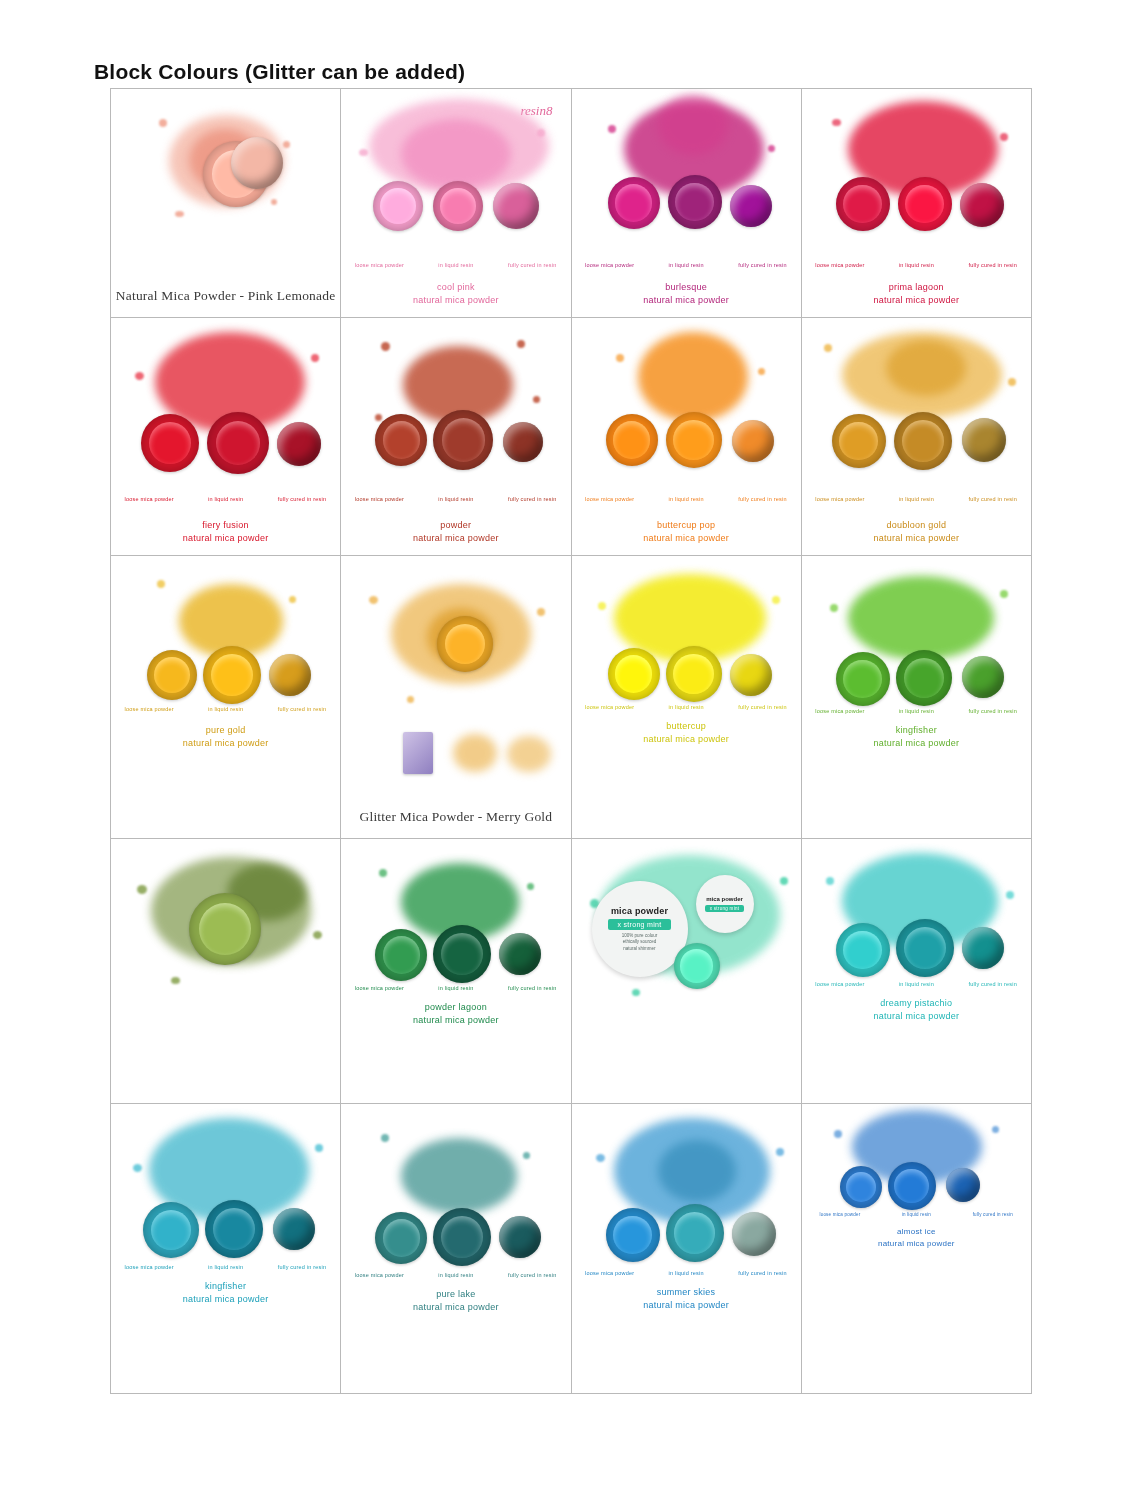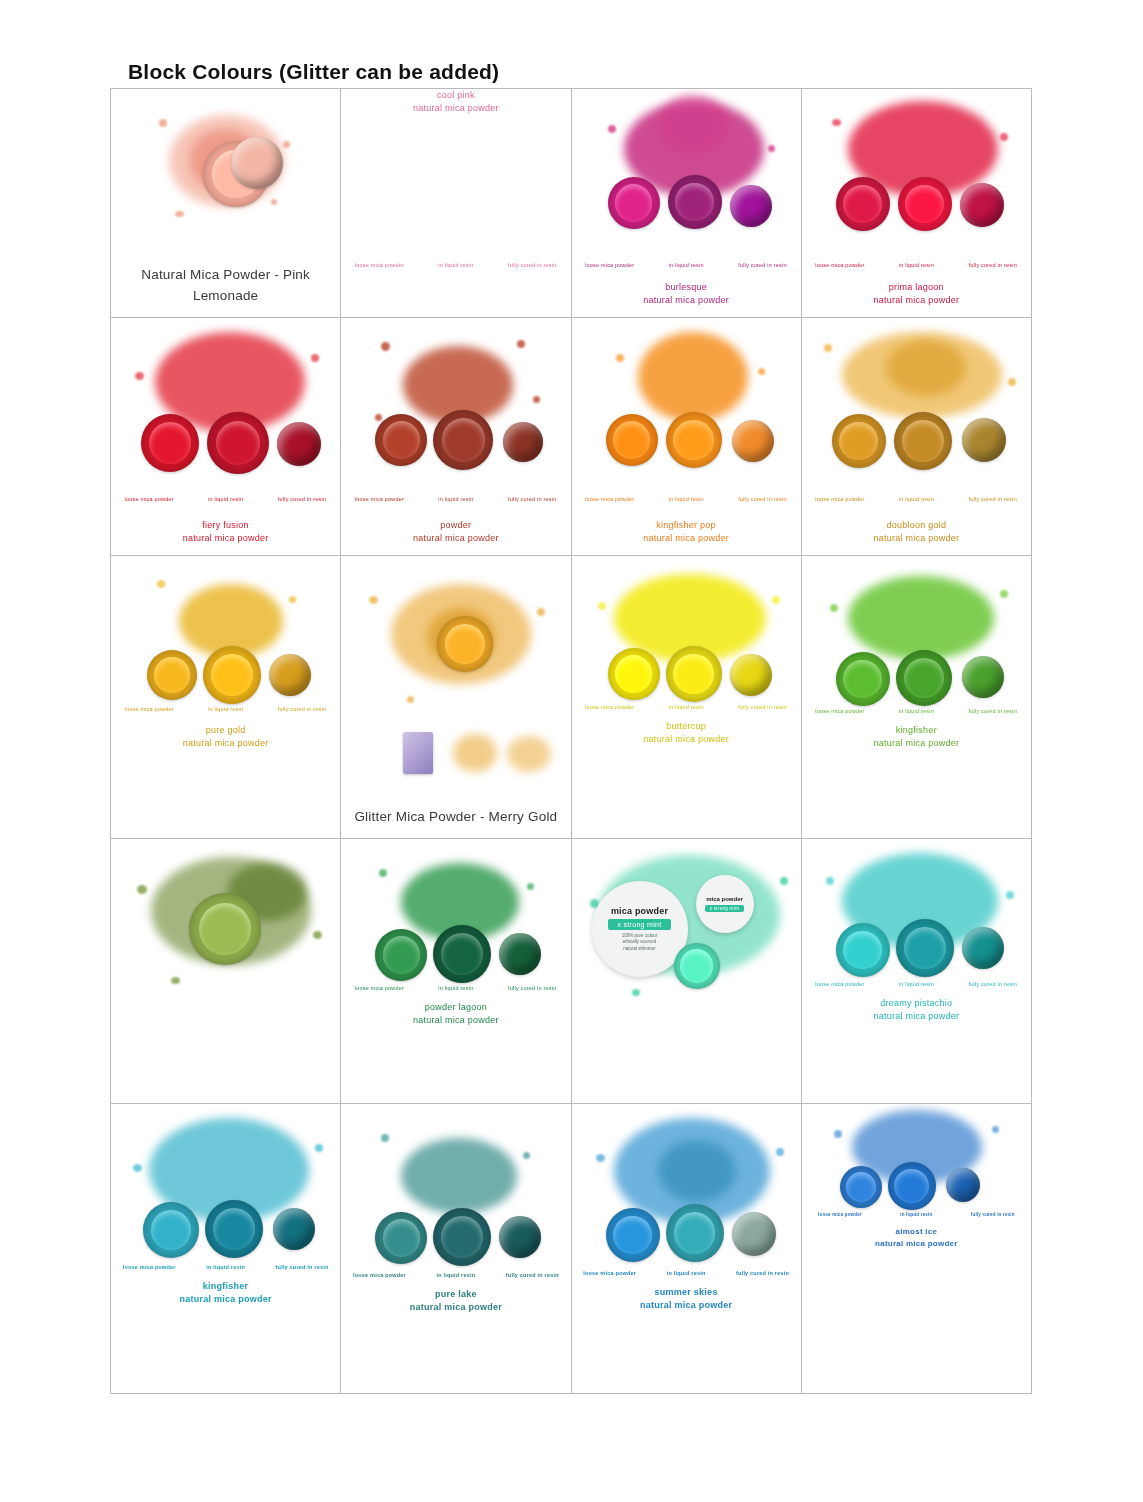--- a/index.html
+++ b/index.html
@@ -10,21 +10,21 @@
   body {
     width: 1143px;
     height: 1502px;
     font-family: "Liberation Sans", sans-serif;
     color: #222;
     position: relative;
     overflow: hidden;
   }
   .page-title {
     position: absolute;
-    left: 128px;
+    left: 94px;
     top: 46px;
     font-size: 21px;
     color: #111;
     letter-spacing: 0.2px;
   }
   .grid {
     position: absolute;
     left: 110px;
     top: 88px;
     width: 922px;
@@ -39,21 +39,21 @@
     border-bottom: 1px solid #b9b9b9;
     box-sizing: border-box;
     position: relative;
     overflow: hidden;
     background: #fff;
   }
   .r1 .cell { height: 229px; }
   .r2 .cell { height: 238px; }
   .r3 .cell { height: 283px; }
   .r4 .cell { height: 265px; }
-  .r5 .cell { height: 290px; font-weight: bold; }
+  .r5 .cell { height: 290px; }
 
   .row { display: contents; }
 
   .tile {
     position: absolute;
     inset: 0;
     display: flex;
     flex-direction: column;
     align-items: center;
     justify-content: flex-start;
@@ -109,21 +109,21 @@
   .sublabels span { width: 56px; }
   .caption {
     text-align: center;
     font-size: 9px;
     line-height: 1.45;
     letter-spacing: 0.25px;
     padding-bottom: 10px;
   }
   .caption .nm { display: block; }
   .serif-caption {
-    font-family: Liberation Sans, sans-serif;
+    font-family: Liberation Serif, serif;
     font-size: 13.5px;
     color: #3a3a3a;
     line-height: 1.55;
     letter-spacing: 0.2px;
   }
   .brandmark {
     position: absolute;
     font-family: "Liberation Serif", serif;
     font-style: italic;
     font-size: 13px;
@@ -179,20 +179,30 @@
           <div class="bead" style="left:120px;top:48px;width:52px;height:52px;background:#f3b7a6"></div>
         </div>
         <div class="caption serif-caption">
           <span>Natural Mica Powder - Pink Lemonade</span>
         </div>
       </div>
     </div>
 
     <div class="cell">
       <div class="tile">
+        <div class="art">
+          <div class="brandmark" style="right:18px;top:14px;color:#e2679b">resin8</div>
+          <div class="splash" style="left:28px;top:10px;width:180px;height:95px;background:#f6a9cd;opacity:.75"></div>
+          <div class="splash" style="left:60px;top:30px;width:110px;height:70px;background:#f291c2;opacity:.8"></div>
+          <div class="speck" style="left:18px;top:60px;width:9px;height:7px;background:#f6a9cd"></div>
+          <div class="speck" style="left:196px;top:40px;width:8px;height:8px;background:#f6a9cd"></div>
+          <div class="jar" style="left:32px;top:92px;width:50px;height:50px;background:#ef9ac6"></div>
+          <div class="jar" style="left:92px;top:92px;width:50px;height:50px;background:#dd6f9d"></div>
+          <div class="bead" style="left:152px;top:94px;width:46px;height:46px;background:#d9609a"></div>
+        </div>
         <div class="sublabels" style="bottom:48px;color:#e2679b">
           <span>loose mica powder</span>
           <span>in liquid resin</span>
           <span>fully cured in resin</span>
         </div>
         <div class="caption" style="color:#e2679b">
           <span class="nm">cool pink</span>
           <span class="nm">natural mica powder</span>
         </div>
       </div>
@@ -302,21 +312,21 @@
           <div class="jar" style="left:34px;top:96px;width:52px;height:52px;background:#f08213"></div>
           <div class="jar" style="left:94px;top:94px;width:56px;height:56px;background:#ef8c18"></div>
           <div class="bead" style="left:160px;top:102px;width:42px;height:42px;background:#f08b2a"></div>
         </div>
         <div class="sublabels" style="bottom:52px;color:#ef7a16">
           <span>loose mica powder</span>
           <span>in liquid resin</span>
           <span>fully cured in resin</span>
         </div>
         <div class="caption" style="color:#ef7a16">
-          <span class="nm">kingfisher pop</span>
+          <span class="nm">buttercup pop</span>
           <span class="nm">natural mica powder</span>
         </div>
       </div>
     </div>
 
     <div class="cell">
       <div class="tile">
         <div class="art">
           <div class="splash" style="left:40px;top:14px;width:160px;height:86px;background:#e8a623;opacity:.62"></div>
           <div class="splash" style="left:84px;top:22px;width:80px;height:56px;background:#d9991e;opacity:.6"></div>

